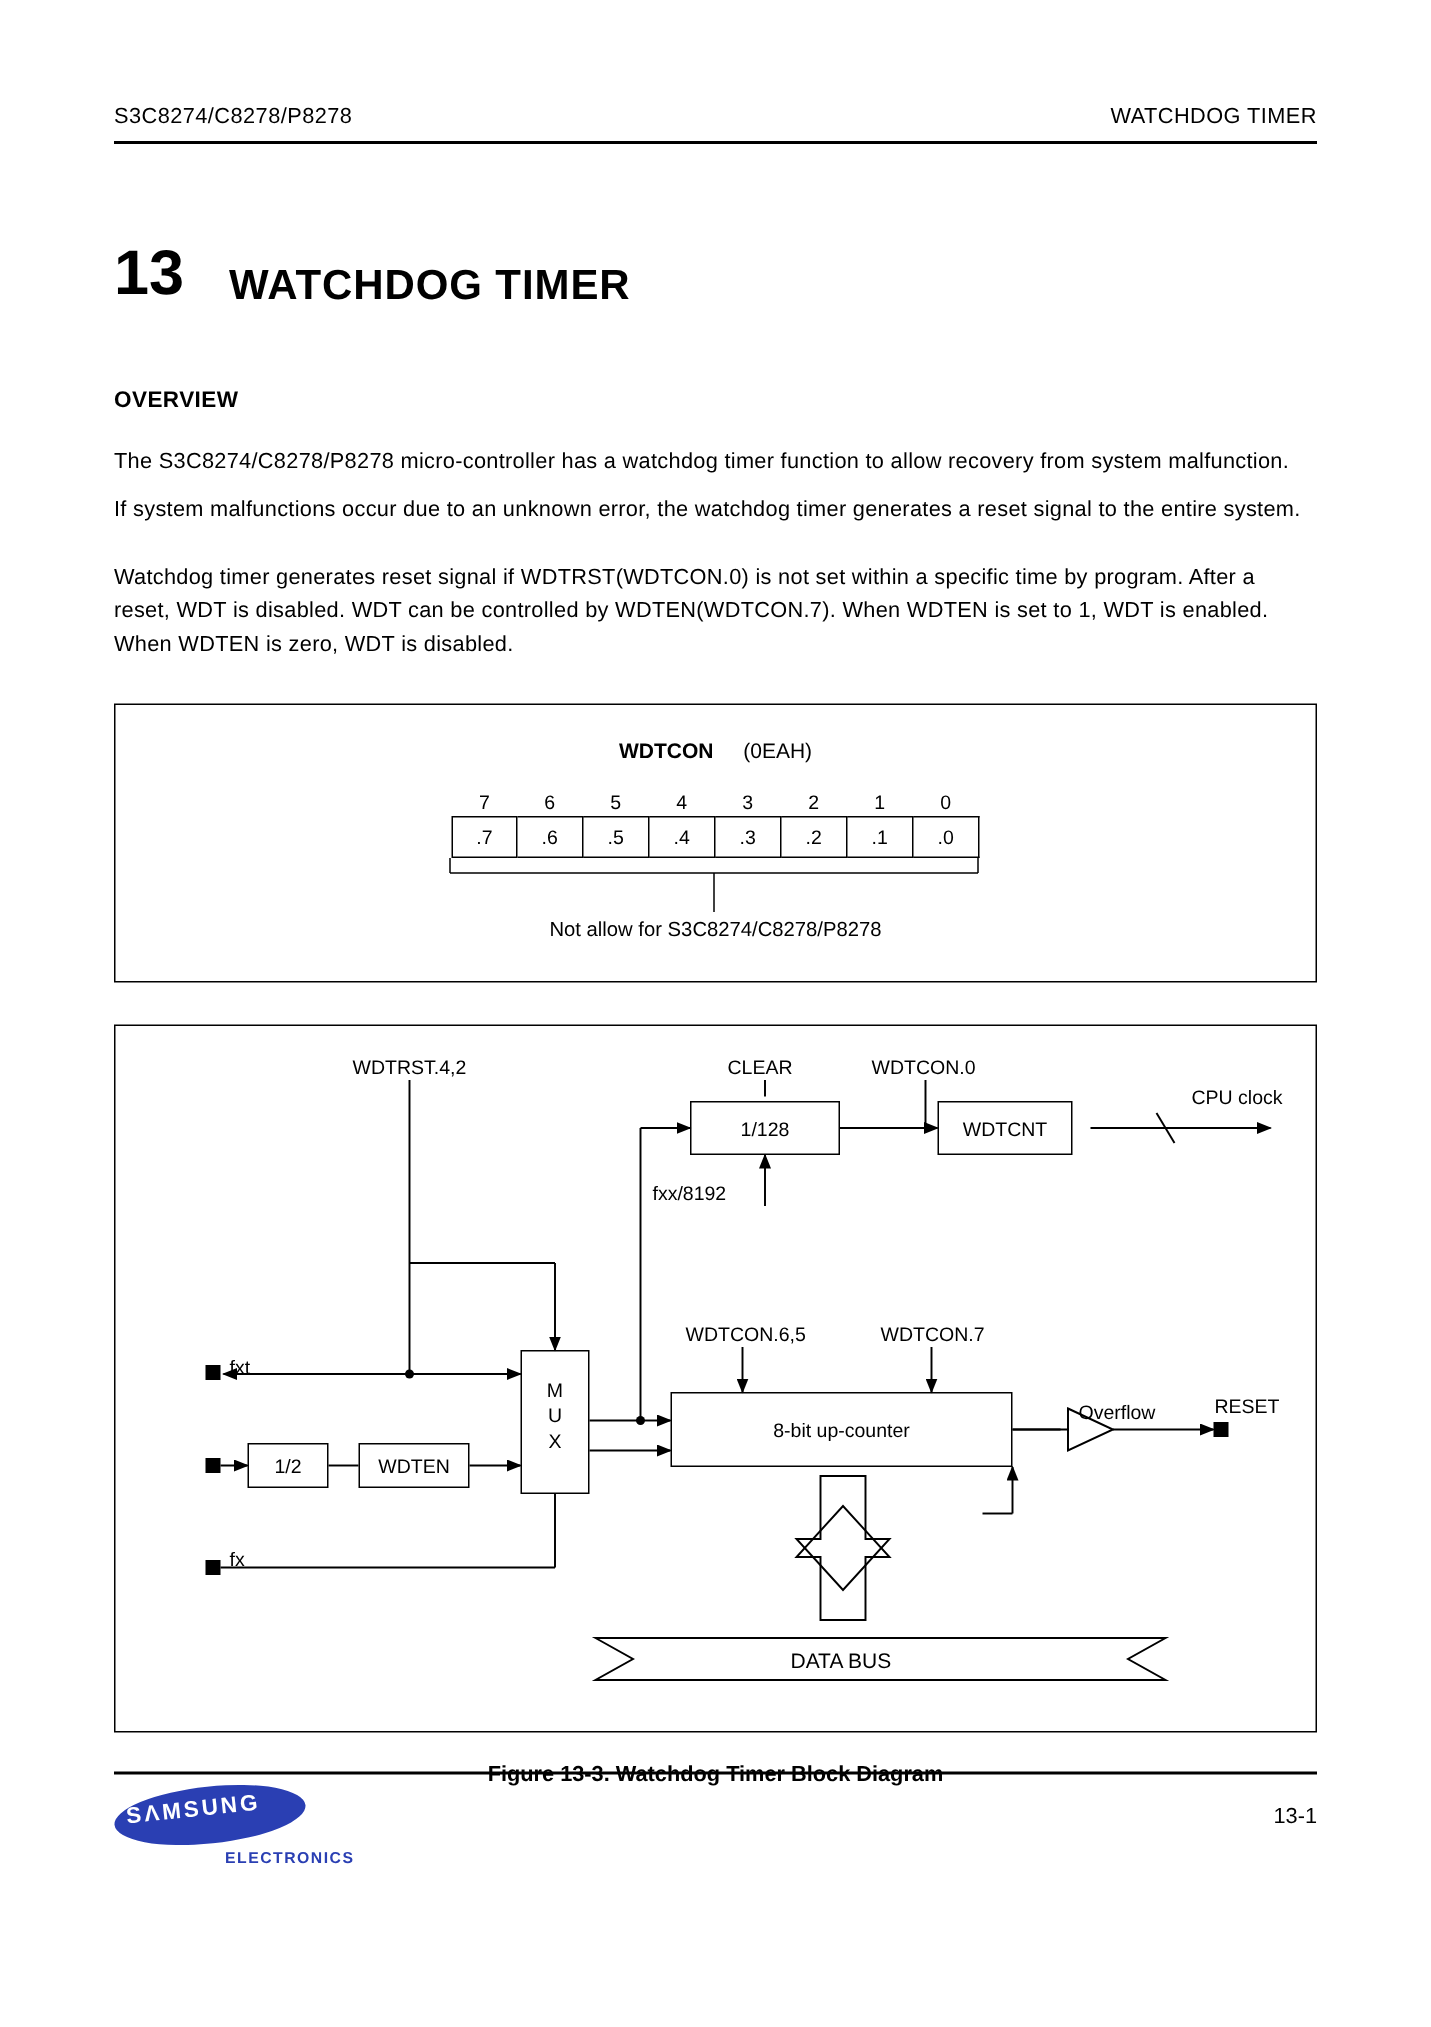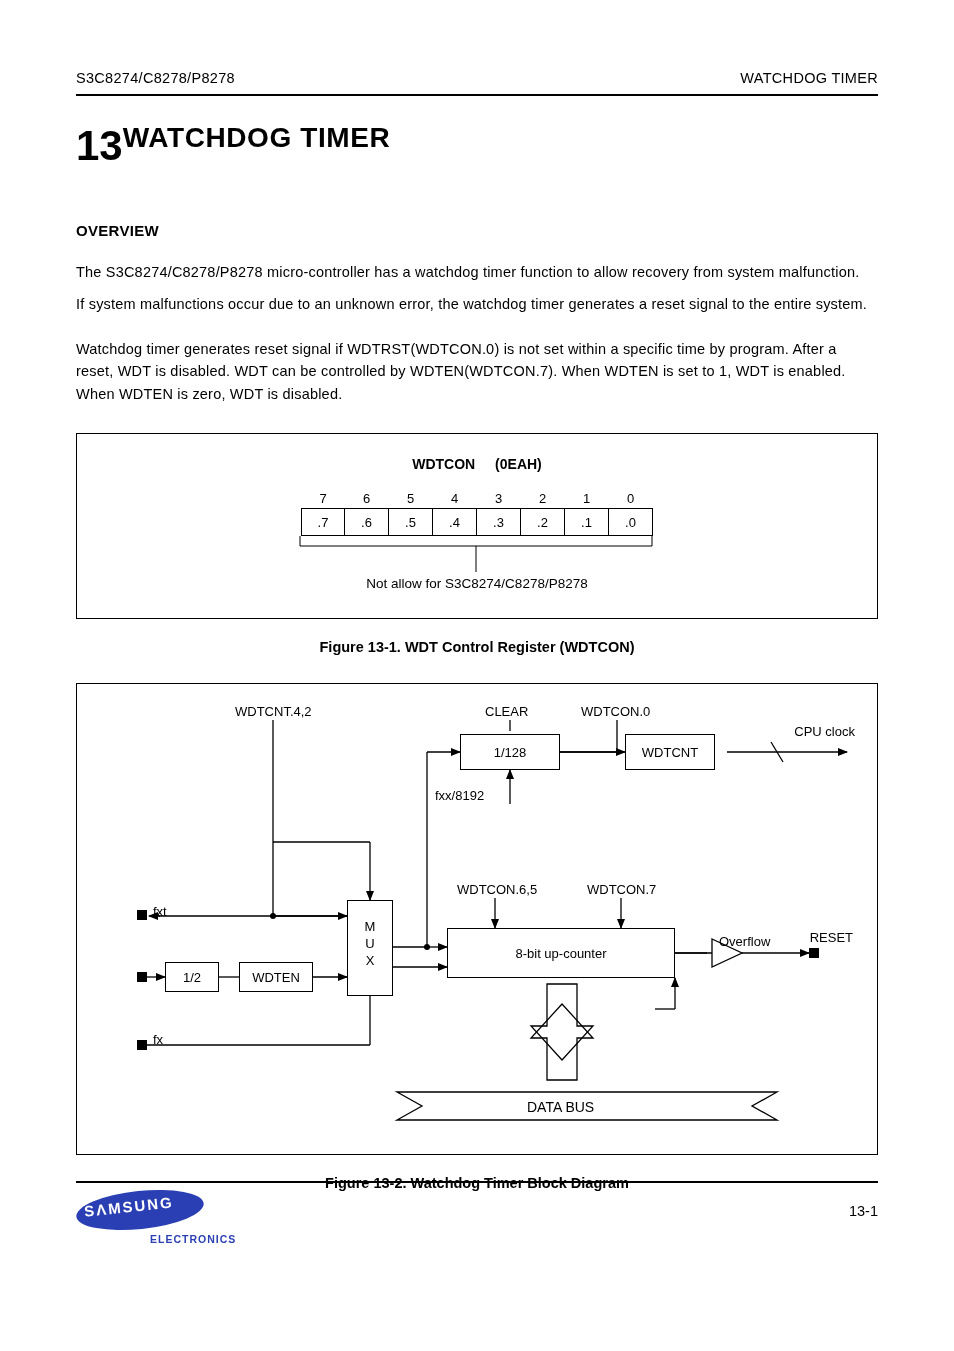--- a/index.html
+++ b/index.html
@@ -176,35 +176,35 @@
 <body>
 
 <div class="page">
 
   <div class="header-row">
     <span>S3C8274/C8278/P8278</span>
     <span>WATCHDOG TIMER</span>
   </div>
   <hr class="hr-line">
 
-  <div style="margin-top:26px; display:flex; align-items:flex-start; ">
+  <div style="margin-top:62px; display:flex; align-items:flex-end; gap:30px;">
     <span style="font-size:42px; font-family:Arial; font-weight:bold;">13</span>
     <span style="font-size:28px; font-family:Arial; font-weight:bold; letter-spacing:0.6px;">WATCHDOG TIMER</span>
   </div>
 
   <div class="section-title">OVERVIEW</div>
 
   <div class="body-text p1">The S3C8274/C8278/P8278 micro-controller has a watchdog timer function to allow recovery from system malfunction.</div>
   <div class="body-text p2">If system malfunctions occur due to an unknown error, the watchdog timer generates a reset signal to the entire system.</div>
   <div class="body-text p3">Watchdog timer generates reset signal if WDTRST(WDTCON.0) is not set within a specific time by program. After a reset, WDT is disabled. WDT can be controlled by WDTEN(WDTCON.7). When WDTEN is set to 1, WDT is enabled. When WDTEN is zero, WDT is disabled.</div>
 
   <div class="figure-box fig1">
     <div class="wdtcon-label">
       <span style="font-weight:bold;">WDTCON</span>
-      <span style="font-weight:bold;padding-left:16px;">(0EAH)</span>
+      <span style="font-weight:normal;padding-left:16px;">(0EAH)</span>
     </div>
 
     <div class="bitrow">
 
       <div class="bitcell">
         <div class="bitnum">7</div>
         <div class="bitname">.7</div>
       </div>
       <div class="bitcell">
         <div class="bitnum">6</div>
@@ -239,26 +239,25 @@
     <svg class="diagram" width="800" height="186">
 
       <line x1="223" y1="112" x2="575" y2="112" stroke="#000" stroke-width="1"></line>
       <line x1="223" y1="102" x2="223" y2="112" stroke="#000" stroke-width="1"></line>
       <line x1="575" y1="102" x2="575" y2="112" stroke="#000" stroke-width="1"></line>
       <line x1="399" y1="112" x2="399" y2="138" stroke="#000" stroke-width="1"></line>
     </svg>
     <div class="fig1-label" style="left:0; right:0; top:142px;">Not allow for S3C8274/C8278/P8278</div>
   </div>
 
-  <div class="fig-caption">Figure 13-1. WDT Control Register (WDTCON)</div>
 
 
   <div class="figure-box fig2">
 
-    <div class="f2 signal-lbl" style="top:20px; left:158px;">WDTCNT.4,2</div>
+    <div class="f2 signal-lbl" style="top:20px; left:158px;">WDTRST.4,2</div>
     <div class="f2 signal-lbl" style="top:20px; left:408px; text-align:center;">CLEAR</div>
     <div class="f2 signal-lbl" style="top:20px; left:504px;">WDTCON.0</div>
 
     <div class="f2 box" style="left:383px; top:50px; width:100px; height:36px;">
       <div class="lbl" style="line-height:36px;">1/128</div>
     </div>
     <div class="f2 box" style="left:548px; top:50px; width:90px; height:36px;">
       <div class="lbl" style="line-height:36px;">WDTCNT</div>
     </div>
 
@@ -364,21 +363,21 @@
                M470,390 L470,340 L455,340 L485,310 L515,340 L500,340 L500,390 Z" fill="none"></path>
 
       <path d="M470,300 L500,300 L500,342 L516,342 L485,376 L454,342 L470,342 Z" fill="none" stroke="#000" stroke-width="1.3"></path>
       <path d="M470,396 L500,396 L500,354 L516,354 L485,320 L454,354 L470,354 Z" fill="none" stroke="#000" stroke-width="1.3"></path>
 
       <path d="M320,408 L345,422 L320,436 L700,436 L675,422 L700,408 Z" fill="none" stroke="#000" stroke-width="1.3"></path>
 
     </svg>
   </div>
 
-  <div class="fig-caption">Figure 13-2. Watchdog Timer Block Diagram</div>
+  <div class="fig-caption">Figure 13-3. Watchdog Timer Block Diagram</div>
 
   <div class="page-footer"></div>
   <div class="page-number">13-1</div>
 
   <div class="logo-wrap">
     <div class="logo">
       <div class="logo-ellipse"></div>
       <div class="logo-text">SΛMSUNG</div>
       <div class="logo-sub">ELECTRONICS</div>
     </div>

